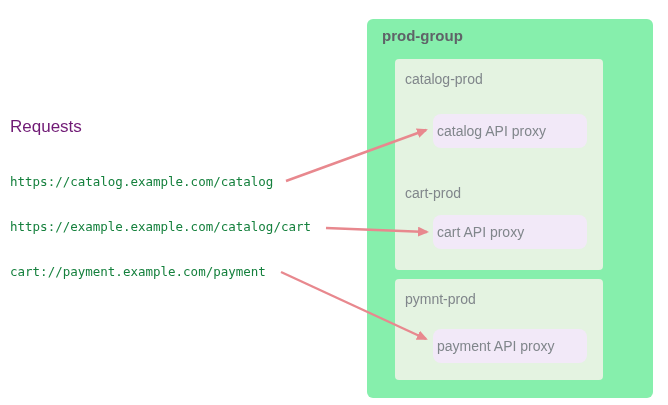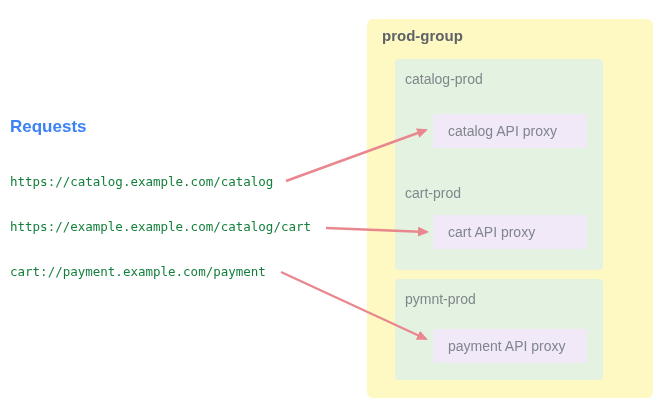--- a/index.html
+++ b/index.html
@@ -13,22 +13,21 @@
     background: #ffffff;
     overflow: hidden;
   }
 
   
   .requests-title {
     position: absolute;
     left: 10px;
     top: 117px;
     font-size: 17px;
-    color: #3b82f6;
-    font-weight: bold;
+    color: #701a75;
   }
 
   .request-url {
     position: absolute;
     left: 10px;
     font-family: "DejaVu Sans Mono", monospace;
     font-size: 12.5px;
     color: #15803d;
     white-space: nowrap;
   }
@@ -36,21 +35,21 @@
   .url-2 { top: 219px; }
   .url-3 { top: 264px; }
 
   
   .group-box {
     position: absolute;
     left: 367px;
     top: 19px;
     width: 286px;
     height: 379px;
-    background: #fef9c3;
+    background: #86efac;
     border-radius: 6px;
   }
 
   .group-title {
     position: absolute;
     left: 15px;
     top: 8px;
     font-size: 15px;
     font-weight: bold;
     color: #5f6368;
@@ -74,25 +73,25 @@
     font-size: 14px;
     color: #80868b;
   }
 
   .proxy-box {
     position: absolute;
     left: 38px;            
     width: 154px;
     height: 34px;
     background: #f2e9f8;
-    border-radius: 0;
+    border-radius: 8px;
     font-size: 14px;
     color: #80868b;
     line-height: 34px;
-    padding-left: 15px;
+    padding-left: 4px;
     white-space: nowrap;
   }
   .proxy-1 { top: 55px; }  
   .proxy-2 { top: 42px; }  
   .proxy-3 { top: 50px; }  
 
   
   .arrows-layer {
     position: absolute;
     left: 0; top: 0;

